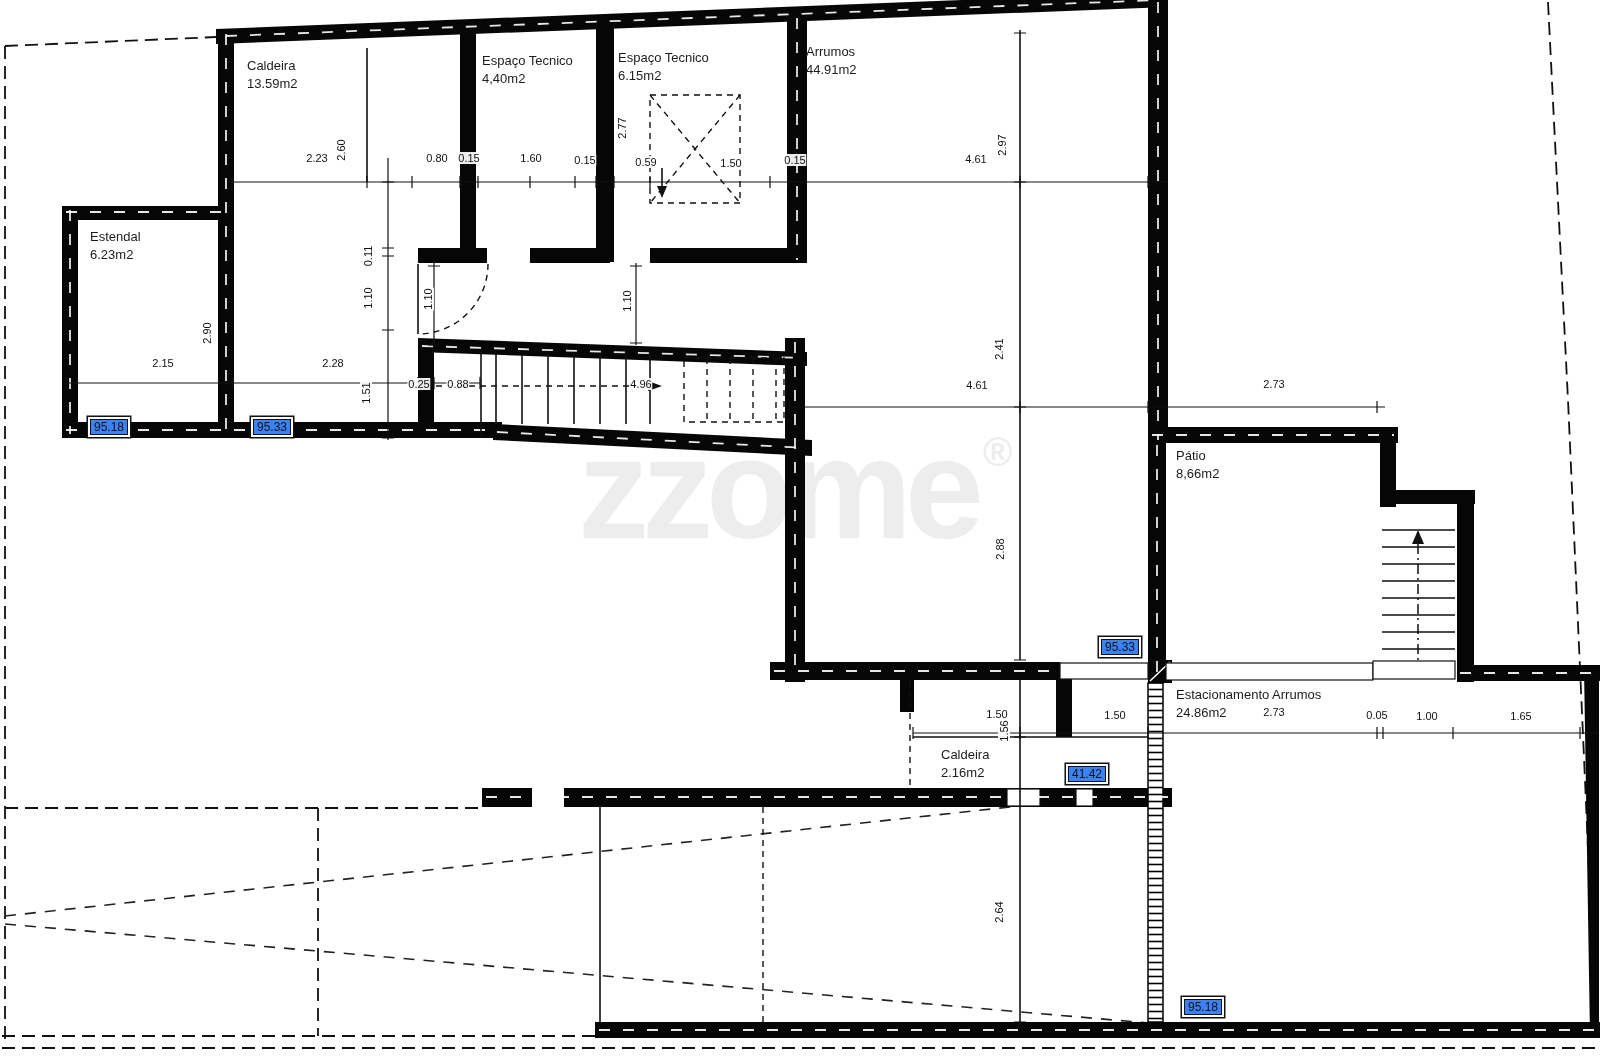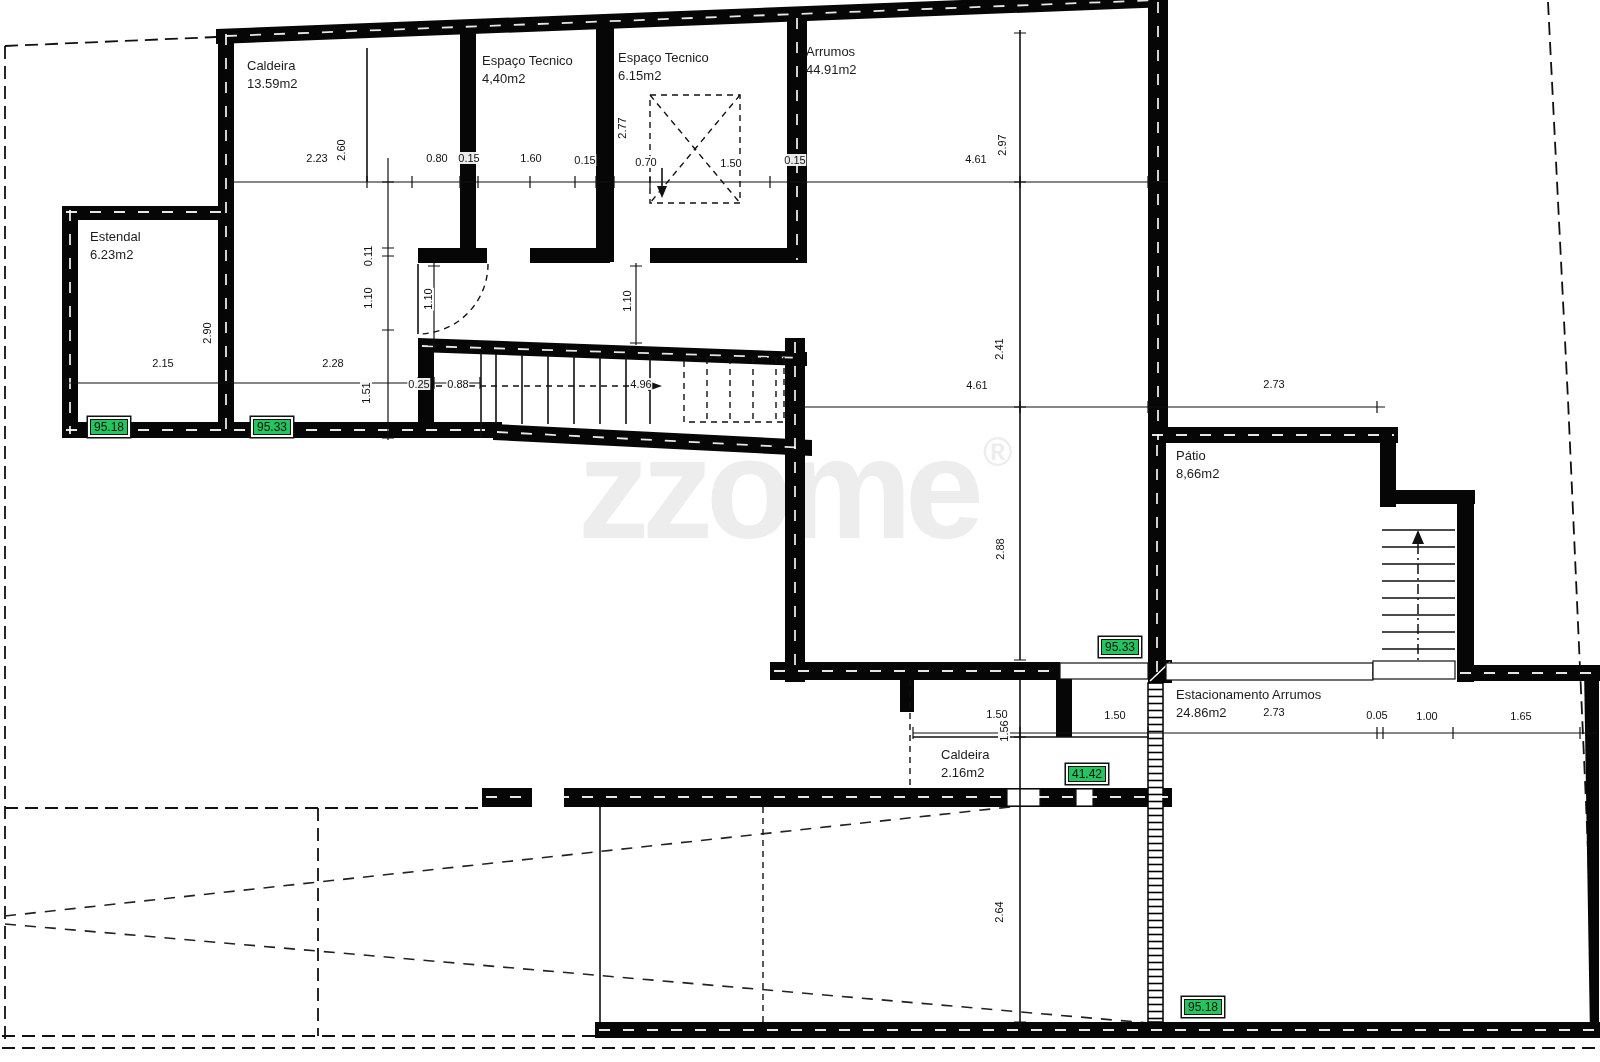--- a/index.html
+++ b/index.html
@@ -6,21 +6,21 @@
   .plan{position:relative;width:1600px;height:1062px;background:#fff;overflow:hidden;
         font-family:"Liberation Sans",sans-serif;}
   .wm{position:absolute;left:578px;top:418px;font-size:142px;font-weight:bold;
       color:#ededed;letter-spacing:-7px;line-height:1;user-select:none;white-space:nowrap;}
   .wm .reg{font-size:40px;letter-spacing:0;position:relative;top:-72px;left:6px;}
   svg{position:absolute;left:0;top:0;}
   .room{position:absolute;font-size:13px;color:#1c1c1c;line-height:1.35;white-space:nowrap;}
   .dim{position:absolute;font-size:11px;color:#111;background:rgba(255,255,255,.92);
        padding:0 1px;transform:translate(-50%,-50%);white-space:nowrap;}
   .dim.v{transform:translate(-50%,-50%) rotate(-90deg);}
-  .lvl{position:absolute;font-size:12px;color:#111;background:#22c55e;border:1px solid #111;
+  .lvl{position:absolute;font-size:12px;color:#111;background:#3b82f6;border:1px solid #111;
        padding:0 3px;transform:translate(-50%,-50%);white-space:nowrap;
        box-shadow:0 0 0 2px #fff,0 0 0 3.5px #111;}
   
   .wall{fill:#060606;stroke:none;}
   .thin{stroke:#111;stroke-width:1.6;fill:none;}
   .hair{stroke:#111;stroke-width:1.2;fill:none;}
   .dash{stroke:#111;stroke-width:1.8;stroke-dasharray:13 7;fill:none;}
   .dash2{stroke:#222;stroke-width:1.6;stroke-dasharray:11 9;fill:none;}
   .dashThin{stroke:#111;stroke-width:1.4;stroke-dasharray:6 5;fill:none;}
   .ddot{stroke:#111;stroke-width:1.5;stroke-dasharray:10 4 2 4;fill:none;}
@@ -194,21 +194,21 @@
   <div class="lvl" style="left:272px;top:427px">95.33</div>
   <div class="lvl" style="left:1120px;top:647px">95.33</div>
   <div class="lvl" style="left:1087px;top:774px">41.42</div>
   <div class="lvl" style="left:1203px;top:1007px">95.18</div>
 
   <div class="dim" style="left:317px;top:158px">2.23</div>
   <div class="dim" style="left:437px;top:158px">0.80</div>
   <div class="dim" style="left:469px;top:158px">0.15</div>
   <div class="dim" style="left:531px;top:158px">1.60</div>
   <div class="dim" style="left:585px;top:160px">0.15</div>
-  <div class="dim" style="left:646px;top:162px">0.70</div>
+  <div class="dim" style="left:646px;top:162px">0.59</div>
   <div class="dim" style="left:731px;top:163px">1.50</div>
   <div class="dim" style="left:795px;top:160px">0.15</div>
   <div class="dim" style="left:976px;top:159px">4.61</div>
   <div class="dim" style="left:163px;top:363px">2.15</div>
   <div class="dim" style="left:333px;top:363px">2.28</div>
   <div class="dim" style="left:419px;top:384px">0.25</div>
   <div class="dim" style="left:458px;top:384px">0.88</div>
   <div class="dim" style="left:641px;top:384px">4.96</div>
   <div class="dim" style="left:977px;top:385px">4.61</div>
   <div class="dim" style="left:1274px;top:384px">2.73</div>

